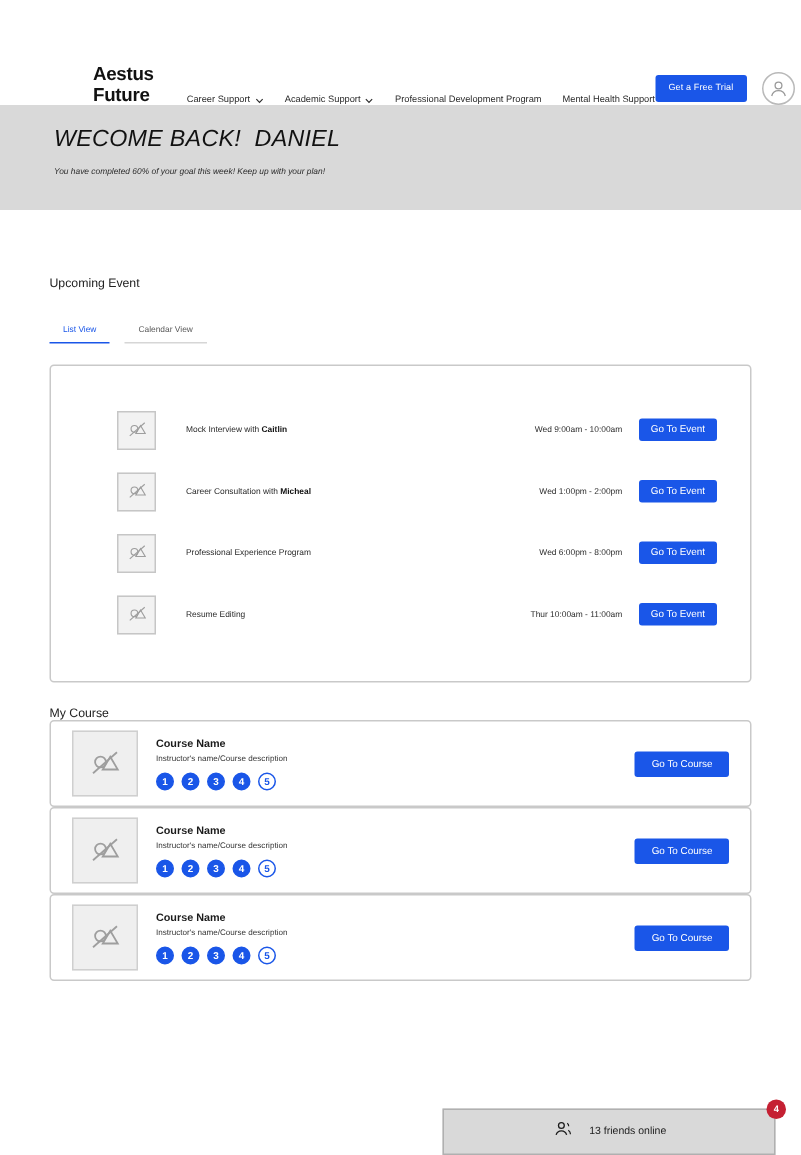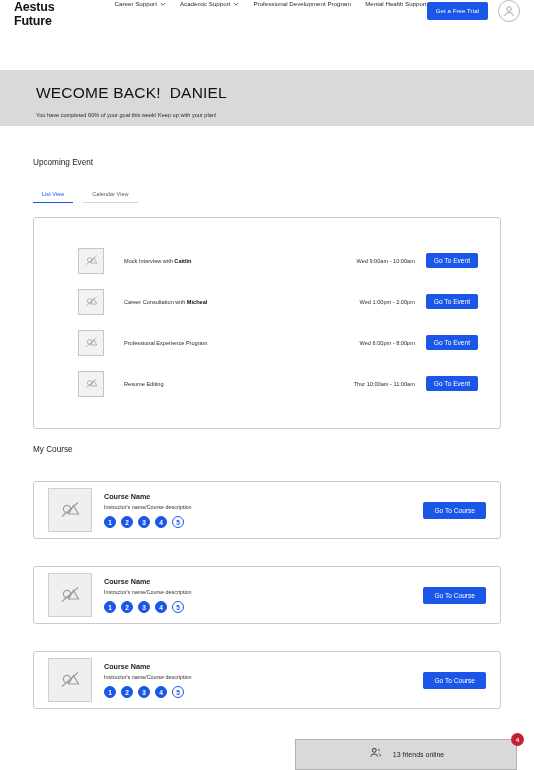--- a/index.html
+++ b/index.html
@@ -7,22 +7,22 @@
     width: 534px; height: 770px;
     background: #ffffff;
     font-family: "Liberation Sans", sans-serif;
     color: #1a1a1a;
     overflow: hidden;
   }
   .page { position: relative; width: 534px; height: 770px; background:#fff; }
 
   
   .navbar {
-    height: 70px; display: flex; align-items: flex-start;
-    padding: 0 14px; background: #fff;
+    height: 70px; display: flex; align-items: flex-end;
+    padding: 0 14px; background: #fff; margin-left: 48px;
   }
   .logo { font-size: 12.5px; font-weight: bold; letter-spacing: -0.2px; color:#111; }
   .nav-links { display: flex; align-items: center; gap: 14px; margin-left: 22px; }
   .nav-link {
     font-size: 6.2px; color: #2b2b2b; white-space: nowrap;
     display: flex; align-items: center; gap: 3px; cursor: pointer;
   }
   .chev { width: 6px; height: 6px; display:inline-block; position: relative; top:0px; }
   .chev svg { display:block; }
   .nav-right { margin-left: auto; display: flex; align-items: center; gap: 10px; }
@@ -32,31 +32,31 @@
     white-space: nowrap; letter-spacing: .1px;
   }
   .avatar {
     width: 22px; height: 22px; border-radius: 50%;
     border: 1px solid #b9b9b9; background: #fff;
     display: flex; align-items: center; justify-content: center; cursor: pointer;
   }
 
   
   .hero {
-    background: #d9d9d9; height: 56px; padding: 14px 36px 0 36px;
+    background: #d9d9d9; height: 70px; padding: 14px 36px 0 36px; font-style: italic;
   }
   .hero-title {
     font-size: 15.5px; font-weight: 500; color: #111; letter-spacing: .2px;
     white-space: pre;
   }
   .hero-sub { font-size: 5.6px; color: #2b2b2b; margin-top: 10px; }
 
   
   .section-title { font-size: 8.2px; color: #222; }
-  .upcoming-wrap { padding: 32px 33px 0 33px; }
+  .upcoming-wrap { padding: 44px 33px 0 33px; }
 
   .tabs { display: flex; gap: 10px; margin-top: 20px; }
   .tab {
     font-size: 5.6px; padding: 4px 9px 5px 9px; cursor: pointer;
     color: #5b5b5b; border-bottom: 1.6px solid #d6d6d6;
   }
   .tab.active { color: #1a56e8; border-bottom: 1.6px solid #1a56e8; }
 
   .events-card {
     margin: 14px 0 0 0; border: 1px solid #c9c9c9; border-radius: 3px;
@@ -76,21 +76,21 @@
     background: #1a56e8; color: #fff; font-size: 6.6px;
     padding: 4px 8px; border: none; border-radius: 2px; margin-left: 11px;
     cursor: pointer; white-space: nowrap; flex: none;
   }
 
   
   .courses-wrap { padding: 16px 33px 0 33px; }
   .course-card {
     border: 1px solid #c9c9c9; border-radius: 3px; background: #fff;
     height: 58px; display: flex; align-items: center;
-    padding: 0 14px 0 14px; margin-top: 27px;
+    padding: 0 14px 0 14px; margin-top: 0;
   }
   .course-thumb {
     width: 44px; height: 44px; background: #efefef; border: 1px solid #cfcfcf;
     display: flex; align-items: center; justify-content: center; flex: none;
   }
   .course-info { margin-left: 12px; }
   .course-title { font-size: 7.2px; font-weight: bold; color: #1b1b1b; }
   .course-desc { font-size: 5.4px; color: #333; margin-top: 3px; }
   .steps { display: flex; gap: 5px; margin-top: 6px; }
   .step {

